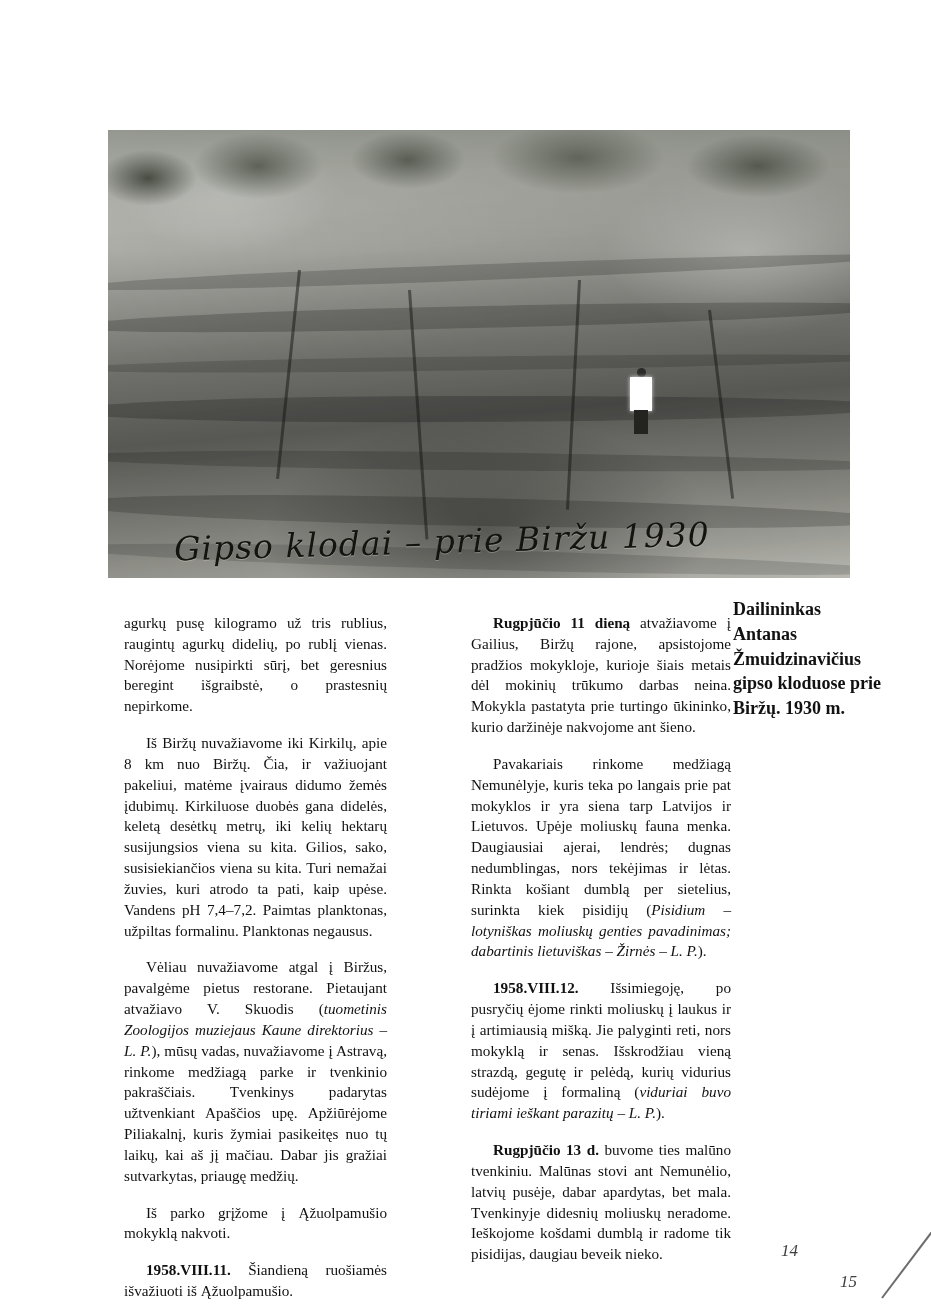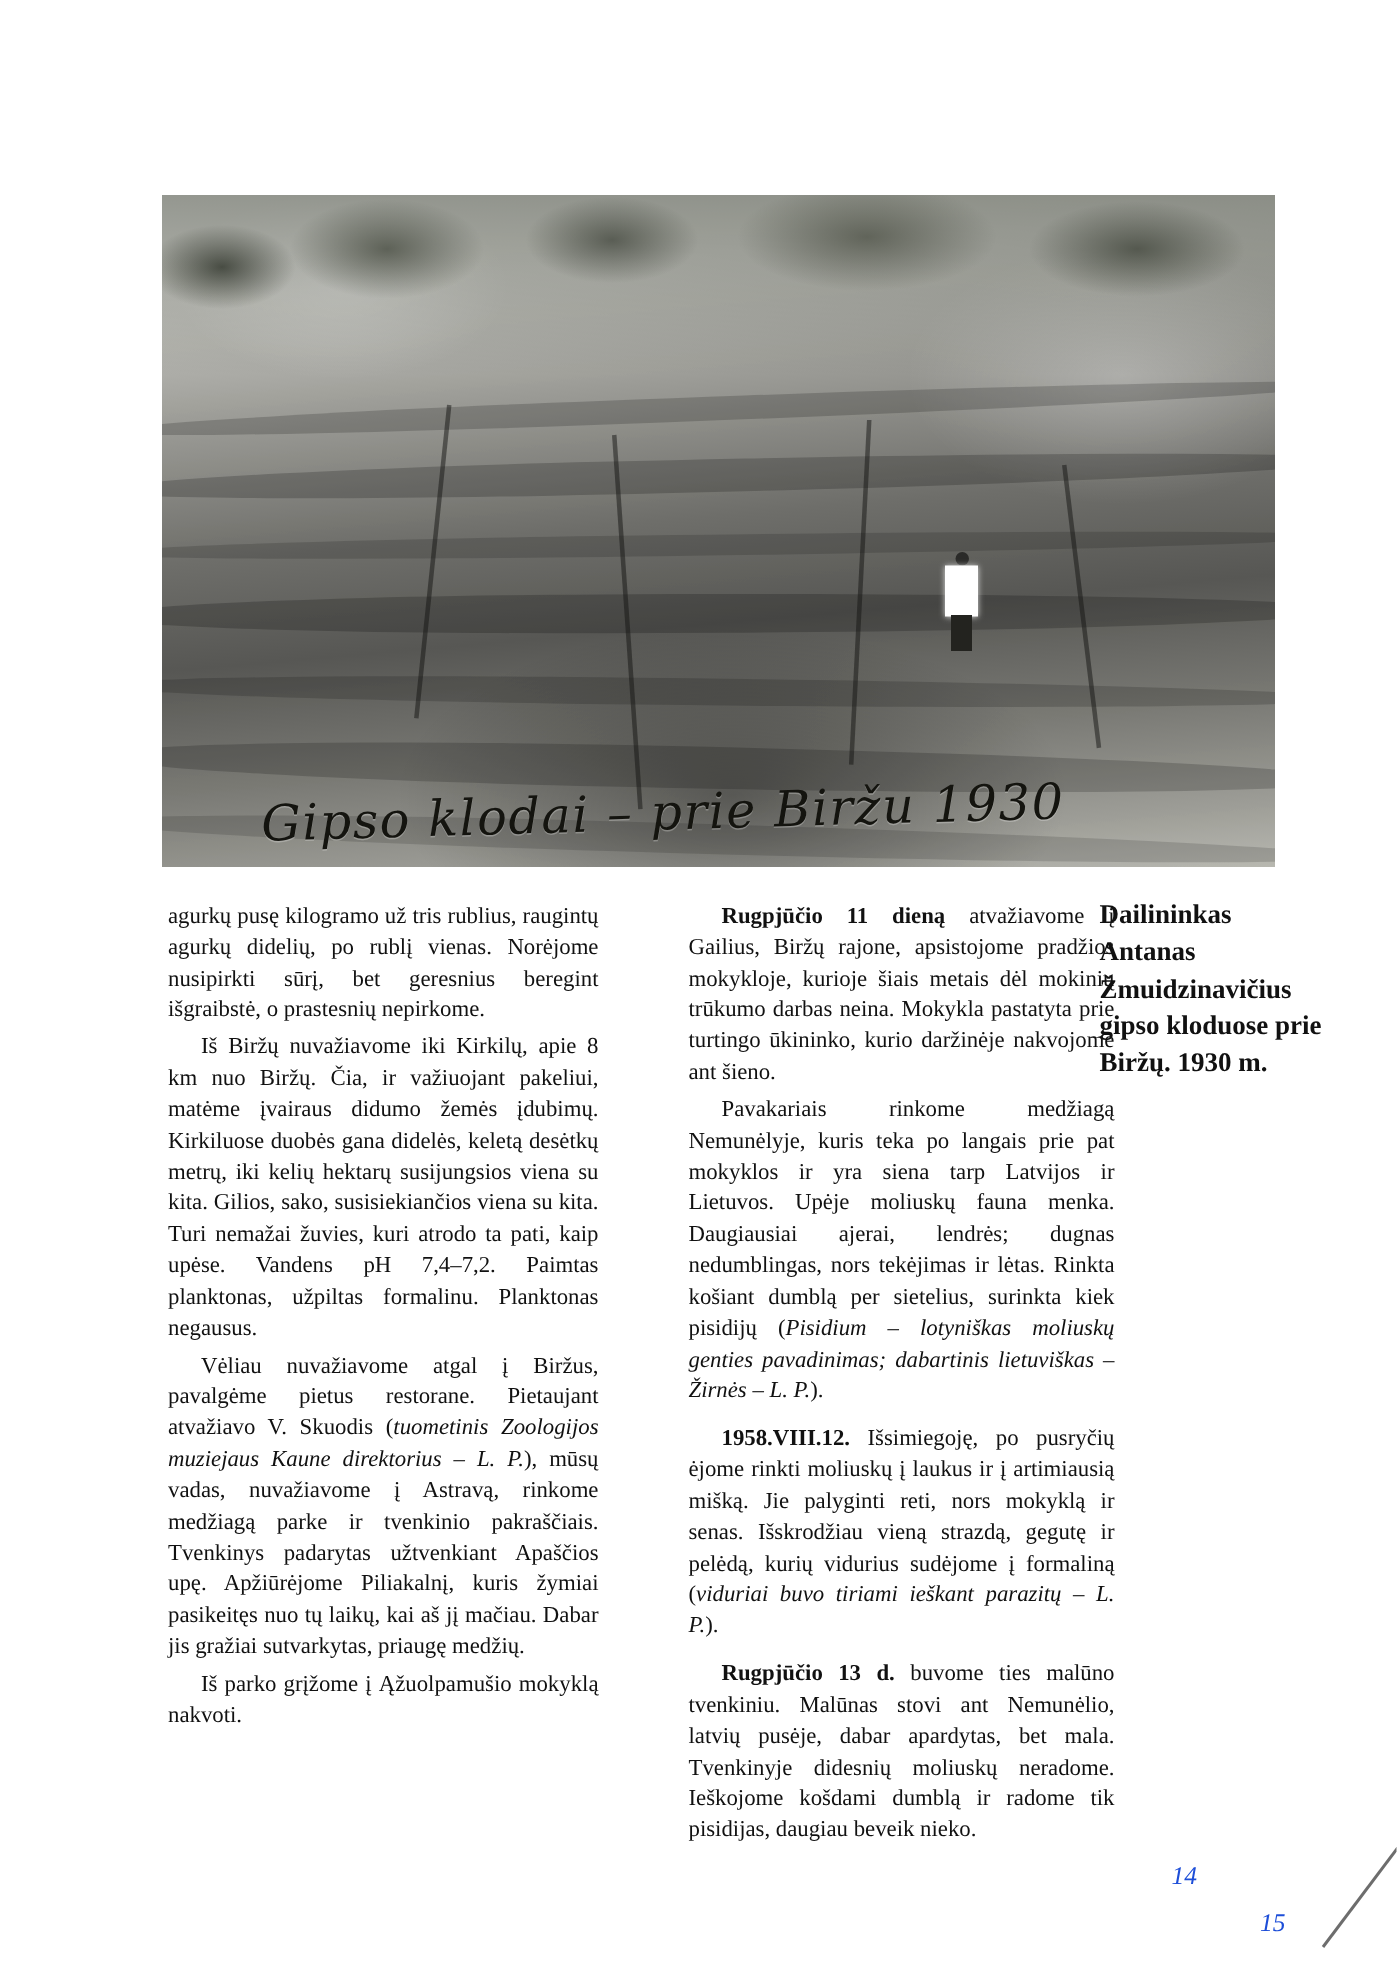--- a/index.html
+++ b/index.html
@@ -126,21 +126,21 @@
     top: 597px;
     font-size: 15.2px;
     line-height: 1.37;
     text-align: justify;
     text-justify: inter-word;
     hyphens: manual;
   }
   #col-left  { left: 108px;  width: 295px; }
   #col-mid   { left: 455px;  width: 292px; }
   .col p {
-    margin: 4px;
+    margin: 16px;
     font-family: Liberation Serif, serif;
   }
   .col p.indent { text-indent: 22px; }
   .col p.gap { margin-top: 11px; }
   .bold { font-weight: bold; }
   .ital { font-style: italic; }
 
   .sidenote {
     position: absolute;
     left: 733px;
@@ -166,21 +166,21 @@
     bottom: 18px;
     width: 2px;
     height: 130px;
     background: #6d6d6d;
     transform: rotate(37deg);
     transform-origin: bottom center;
   }
   .folio .pnum {
     position: absolute;
     font-style: italic;
-    color: #1d4ed8;
+    color: #404040;
     font-size: 17px;
   }
   .folio .p14 { right: 133px; bottom: 55px; }
   .folio .p15 { right: 74px;  bottom: 24px; font-style: italic; }
 </style>
 </head>
 <body>
 
 <div class="page">
 
@@ -204,20 +204,21 @@
       <div class="legs"></div>
     </div>
     <div class="caption-handwritten">Gipso klodai – prie Biržu 1930</div>
   </div>
 
   <div class="col" id="col-left">
     <p>agurkų pusę kilogramo už tris rublius, raugintų agurkų didelių, po rublį vienas. Norėjome nusipirkti sūrį, bet geresnius beregint išgraibstė, o prastesnių nepirkome.</p>
     <p class="indent">Iš Biržų nuvažiavome iki Kirkilų, apie 8 km nuo Biržų. Čia, ir važiuojant pakeliui, matėme įvairaus didumo žemės įdubimų. Kirkiluose duobės gana didelės, keletą desėtkų metrų, iki kelių hektarų susijungsios viena su kita. Gilios, sako, susisiekiančios viena su kita. Turi nemažai žuvies, kuri atrodo ta pati, kaip upėse. Vandens pH 7,4–7,2. Paimtas planktonas, užpiltas formalinu. Planktonas negausus.</p>
     <p class="indent"><span>Vėliau nuvažiavome atgal į Biržus, pavalgėme pietus restorane. Pietaujant atvažiavo V. Skuodis (</span><span class="ital">tuometinis Zoologijos muziejaus Kaune direktorius – L. P.</span><span>), mūsų vadas, nuvažiavome į Astravą, rinkome medžiagą parke ir tvenkinio pakraščiais. Tvenkinys padarytas užtvenkiant Apaščios upę. Apžiūrėjome Piliakalnį, kuris žymiai pasikeitęs nuo tų laikų, kai aš jį mačiau. Dabar jis gražiai sutvarkytas, priaugę medžių.</span></p>
     <p class="indent">Iš parko grįžome į Ąžuolpamušio mokyklą nakvoti.</p>
+    <p class="indent gap"><span class="bold">1958.VIII.11.</span><span> Šiandieną ruošiamės išvažiuoti iš Ąžuolpamušio.</span></p>
   </div>
 
   <div class="col" id="col-mid">
     <p class="indent"><span class="bold">Rugpjūčio 11 dieną</span><span> atvažiavome į Gailius, Biržų rajone, apsistojome pradžios mokykloje, kurioje šiais metais dėl mokinių trūkumo darbas neina. Mokykla pastatyta prie turtingo ūkininko, kurio daržinėje nakvojome ant šieno.</span></p>
     <p class="indent"><span>Pavakariais rinkome medžiagą Nemunėlyje, kuris teka po langais prie pat mokyklos ir yra siena tarp Latvijos ir Lietuvos. Upėje moliuskų fauna menka. Daugiausiai ajerai, lendrės; dugnas nedumblingas, nors tekėjimas ir lėtas. Rinkta košiant dumblą per sietelius, surinkta kiek pisidijų (</span><span class="ital">Pisidium – lotyniškas moliuskų genties pavadinimas; dabartinis lietuviškas – Žirnės – L. P.</span><span>).</span></p>
     <p class="indent gap"><span class="bold">1958.VIII.12.</span><span> Išsimiegoję, po pusryčių ėjome rinkti moliuskų į laukus ir į artimiausią mišką. Jie palyginti reti, nors mokyklą ir senas. Išskrodžiau vieną strazdą, gegutę ir pelėdą, kurių vidurius sudėjome į formaliną (</span><span class="ital">viduriai buvo tiriami ieškant parazitų – L. P.</span><span>).</span></p>
     <p class="indent gap"><span class="bold">Rugpjūčio 13 d.</span><span> buvome ties malūno tvenkiniu. Malūnas stovi ant Nemunėlio, latvių pusėje, dabar apardytas, bet mala. Tvenkinyje didesnių moliuskų neradome. Ieškojome košdami dumblą ir radome tik pisidijas, daugiau beveik nieko.</span></p>
   </div>
 
   <div class="sidenote">Dailininkas Antanas Žmuidzinavičius gipso kloduose prie Biržų. 1930 m.</div>

